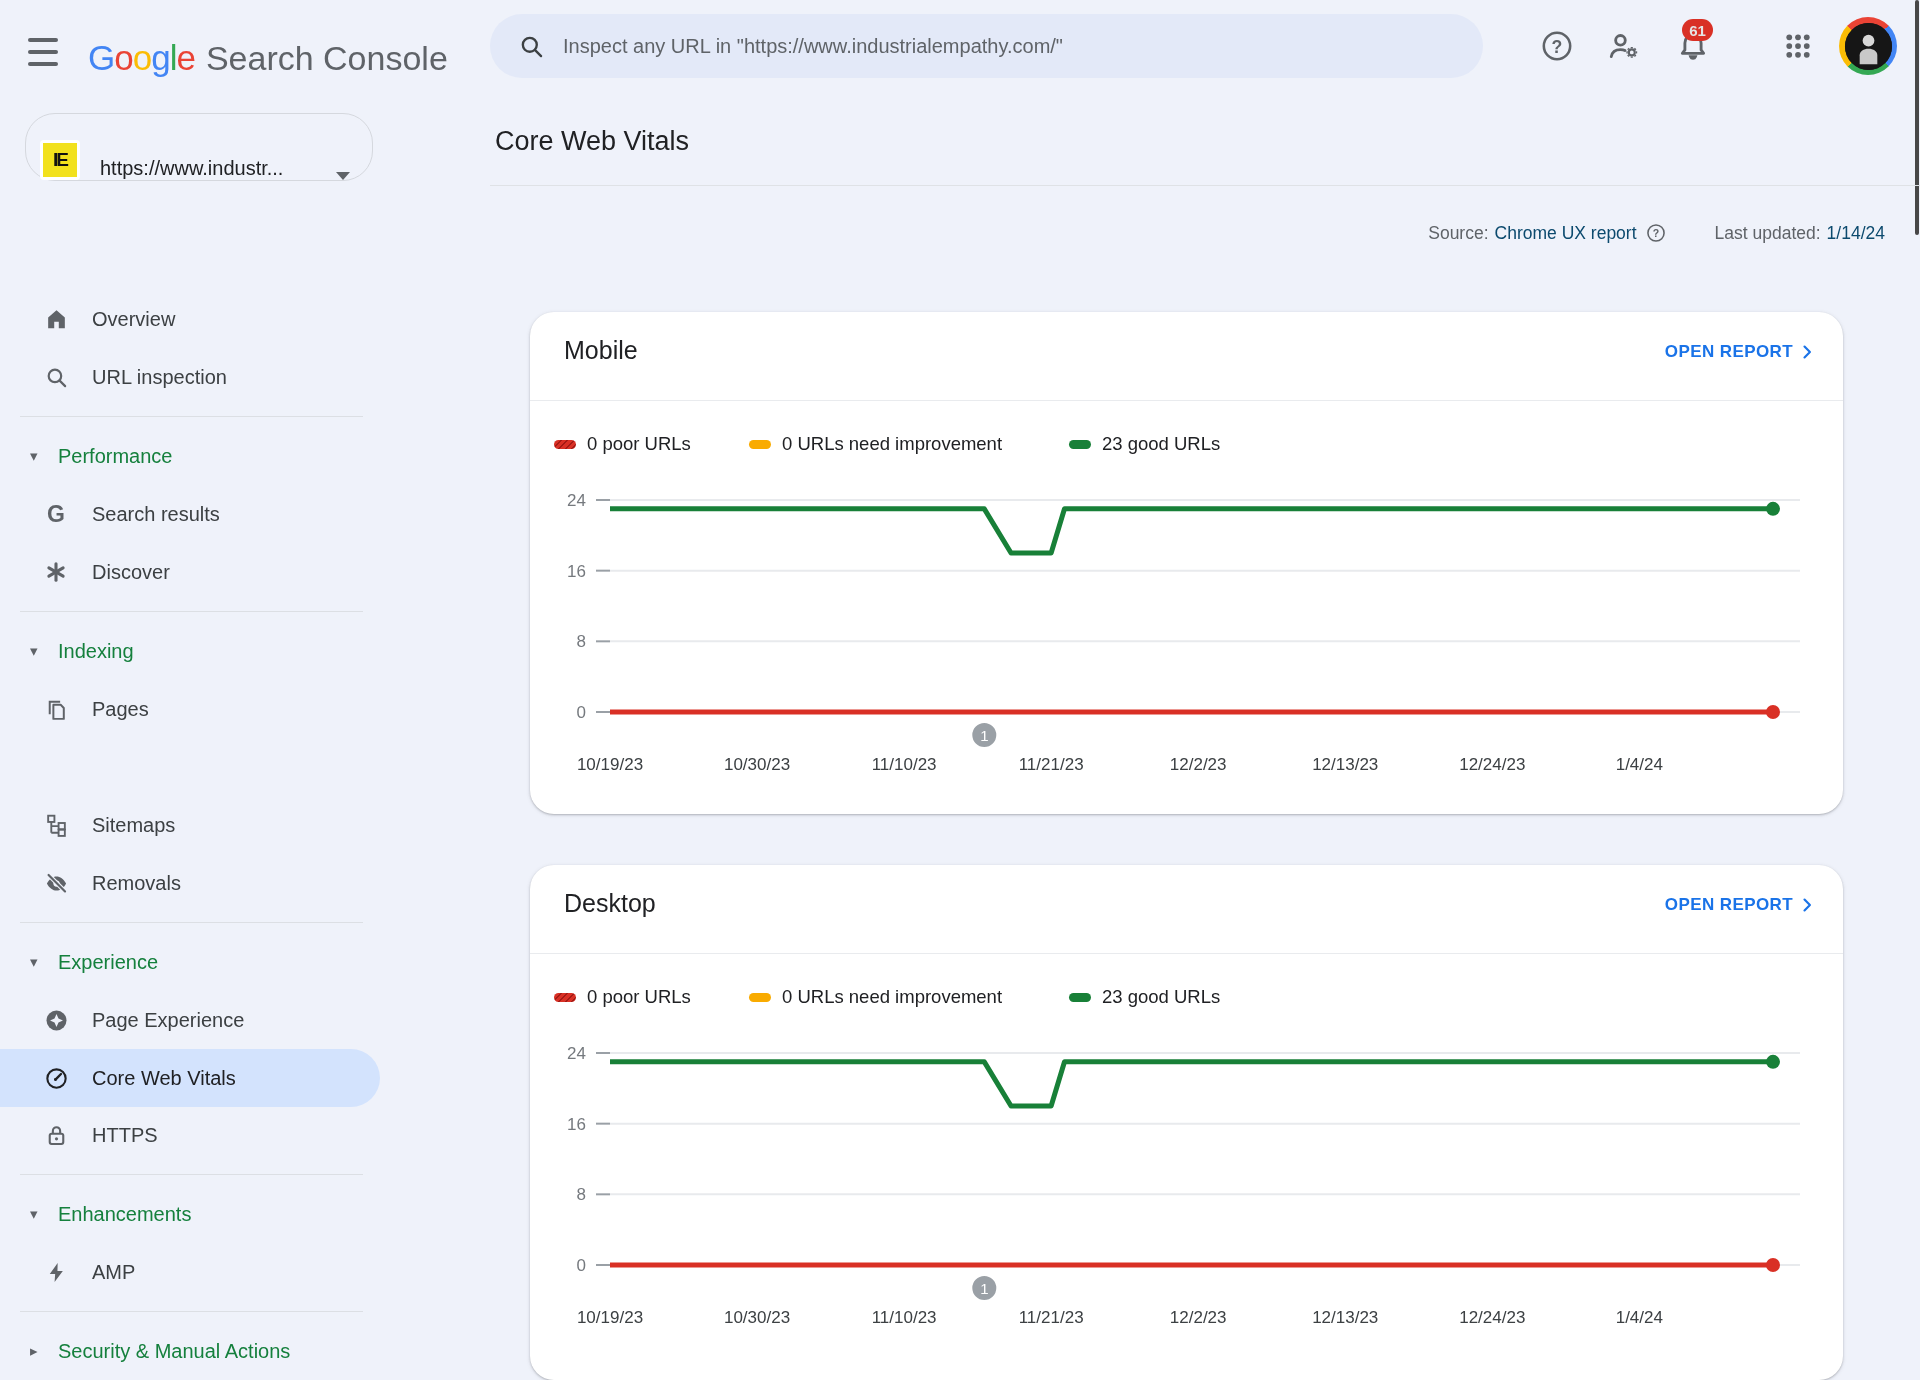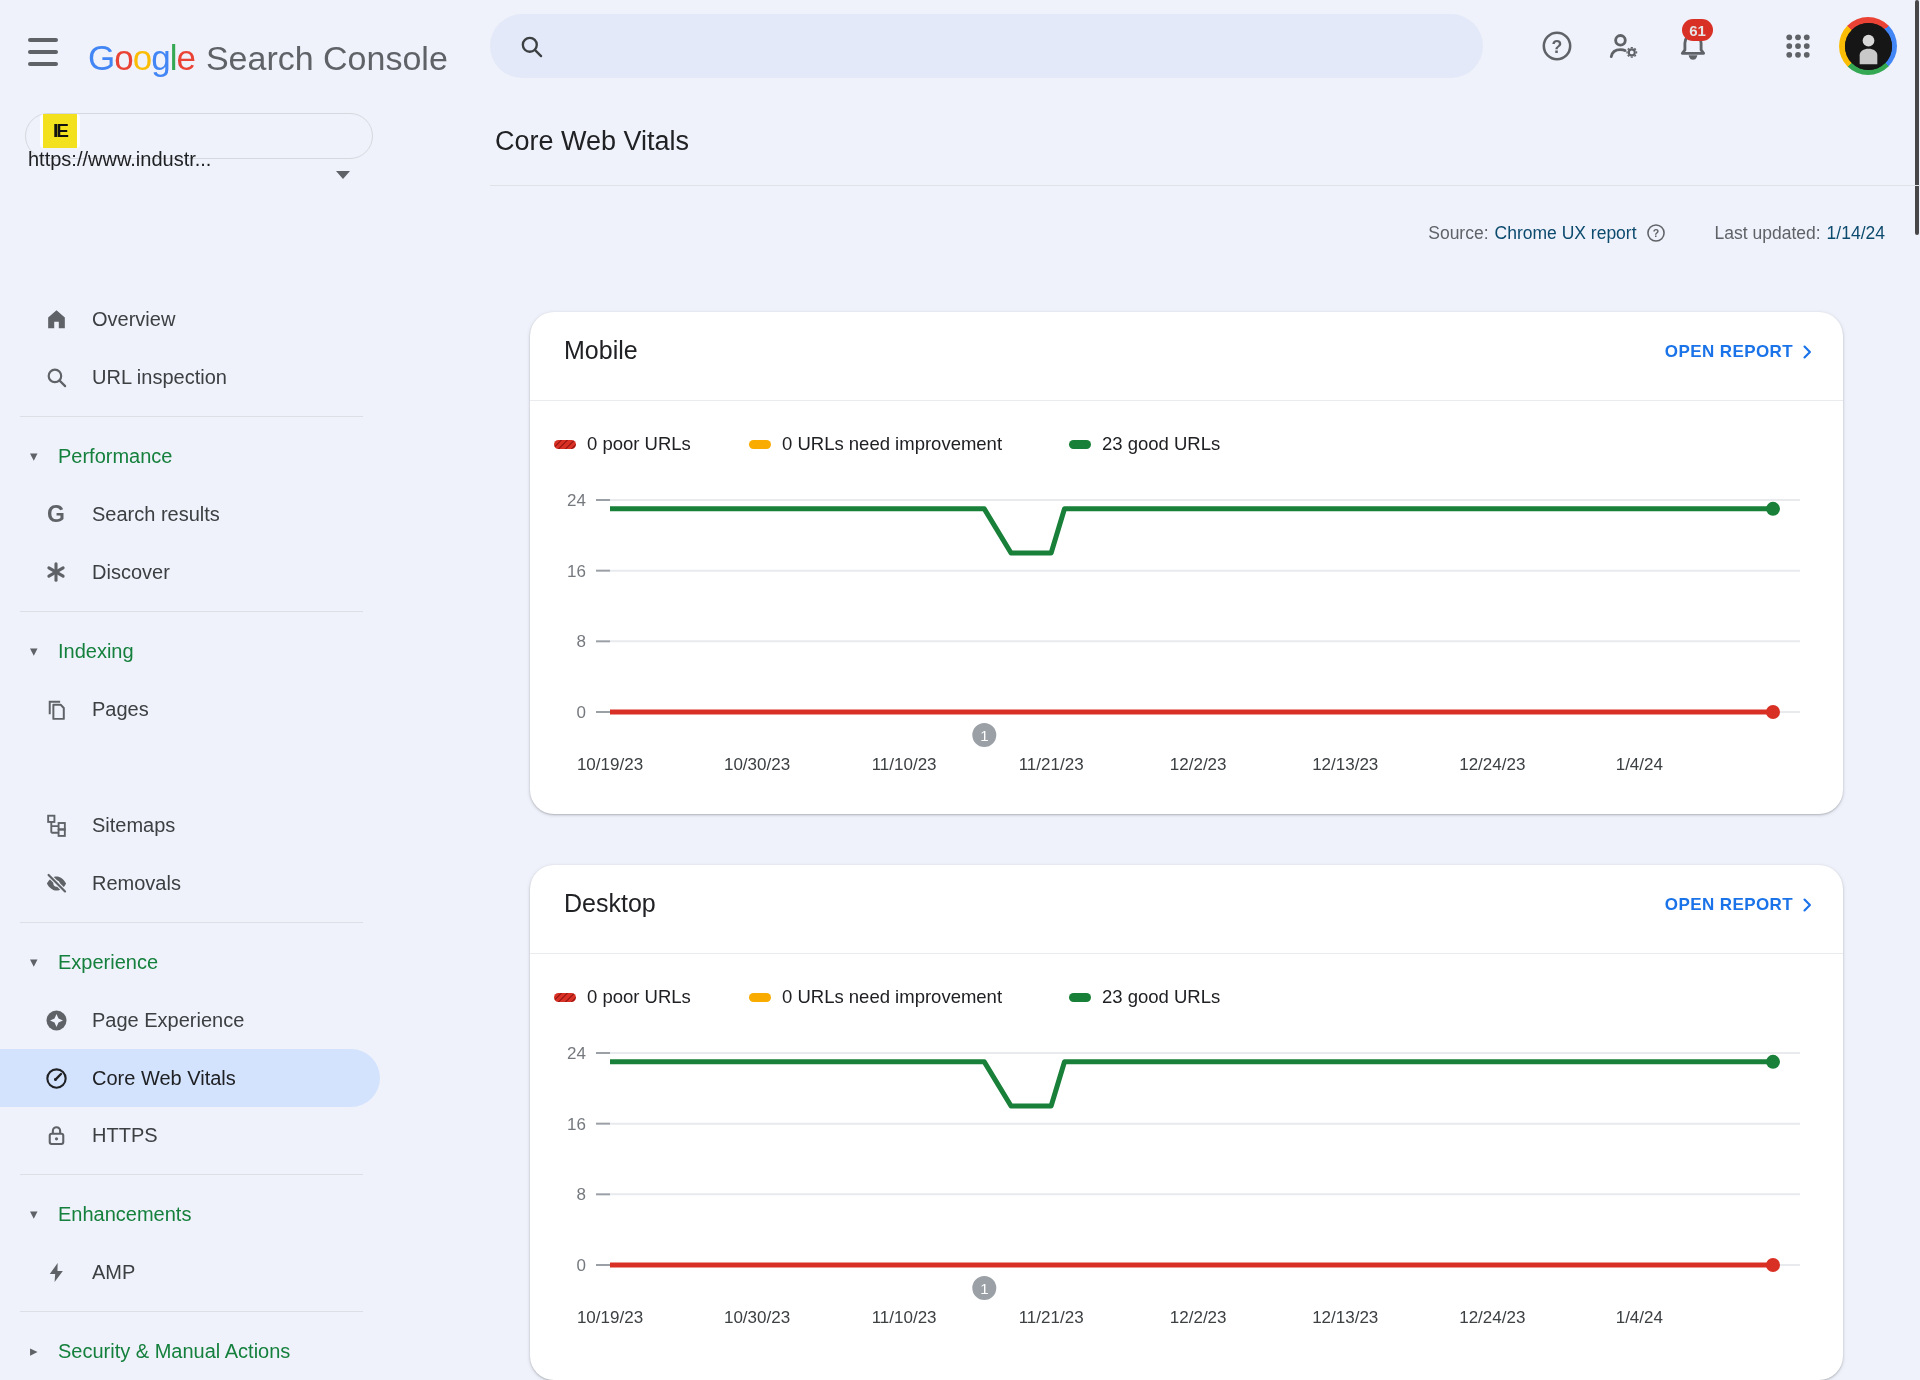--- a/index.html
+++ b/index.html
@@ -29,28 +29,28 @@
            border-radius:11px; font-size:15px; font-weight:700; display:flex; align-items:center; justify-content:center; padding:0 6px; }
   .avatarbtn { position:absolute; left:1839px; top:17px; width:58px; height:58px; border:none; border-radius:50%;
                background:conic-gradient(from 315deg, #EA4335 0 25%, #4285F4 0 50%, #34A853 0 75%, #FBBC05 0 100%);
                display:flex; align-items:center; justify-content:center; cursor:pointer; }
   .avatar-inner { width:47px; height:47px; border-radius:50%; overflow:hidden; background:#161616;
                   display:flex; align-items:center; justify-content:center; }
   .scrollthumb { position:absolute; right:1px; top:0; width:4px; height:235px; background:#474747; border-radius:2px; }
 
   
   .sidebar { position:absolute; left:0; top:94px; width:380px; height:1286px; }
-  .property { position:absolute; left:25px; top:19px; width:348px; height:46px; border:1.5px solid #d5d8de;
-              border-radius:30px; background:transparent; display:flex; align-items:flex-start; cursor:pointer;
-              font-family:"Liberation Sans",sans-serif;flex-direction:column; }
+  .property { position:absolute; left:25px; top:19px; width:348px; height:68px; border:1.5px solid #d5d8de;
+              border-radius:30px; background:transparent; display:flex; align-items:flex-end; cursor:pointer;
+              font-family:"Liberation Sans",sans-serif; }
   .favicon-wrap { margin-left:14px; width:40px; height:40px; background:#fff; border-radius:4px;
                   display:flex; align-items:center; justify-content:center; }
   .favicon { width:34px; height:34px; background:#f2e11c; display:flex; align-items:center; justify-content:center;
              font-weight:800; font-size:19px; letter-spacing:-2px; color:#111; }
-  .prop-label { margin-left:2px; font-size:20px; color:#202124; white-space:nowrap; }
+  .prop-label { margin-left:20px; font-size:20px; color:#202124; white-space:nowrap; }
   .caret-down { margin-left:auto; margin-right:22px; width:0; height:0;
                 border-left:7px solid transparent; border-right:7px solid transparent; border-top:8px solid #5f6368; }
 
   .srow { position:absolute; left:0; width:380px; height:58px; cursor:pointer; }
   .srow .icon { position:absolute; left:43px; top:50%; transform:translateY(-50%); width:26px; height:26px;
                 display:flex; align-items:center; justify-content:center; }
   .srow .lbl { position:absolute; left:92px; top:50%; transform:translateY(-50%); font-size:20px; color:#3c4043; white-space:nowrap; }
   .srow.header .arrow { position:absolute; left:30px; top:50%; transform:translateY(-50%); font-size:15px; color:#5f6368; }
   .srow.header .lbl { left:58px; color:#15803d; }
   .srow.selected { background:#d3e3fd; border-radius:0 29px 29px 0; }
@@ -101,20 +101,21 @@
       <span class="product">Search Console</span>
     </div>
 
     <div class="searchbar">
       <span style="display:flex;">
         <svg width="27" height="27" viewBox="0 0 24 24" fill="none" stroke="#3c4043" stroke-width="2.1">
           <circle cx="10.5" cy="10.5" r="6.2"></circle>
             <line x1="15.2" y1="15.2" x2="20.5" y2="20.5" stroke-linecap="round"></line>
         </svg>
       </span>
+      <input type="text" placeholder="Inspect any URL in &quot;https://www.industrialempathy.com/&quot;" style="">
     </div>
 
     <button class="iconbtn" style="left:1533px;">
       <span style="display:flex;">
         <svg width="34" height="34" viewBox="0 0 24 24">
             <circle cx="12" cy="12" r="9.3" fill="none" stroke="#5f6368" stroke-width="1.8"></circle>
             <text x="12" y="16.6" text-anchor="middle" font-size="12.5" font-weight="700" fill="#5f6368" font-family="Liberation Sans, sans-serif">?</text>
           </svg>
       </span>
     </button>

